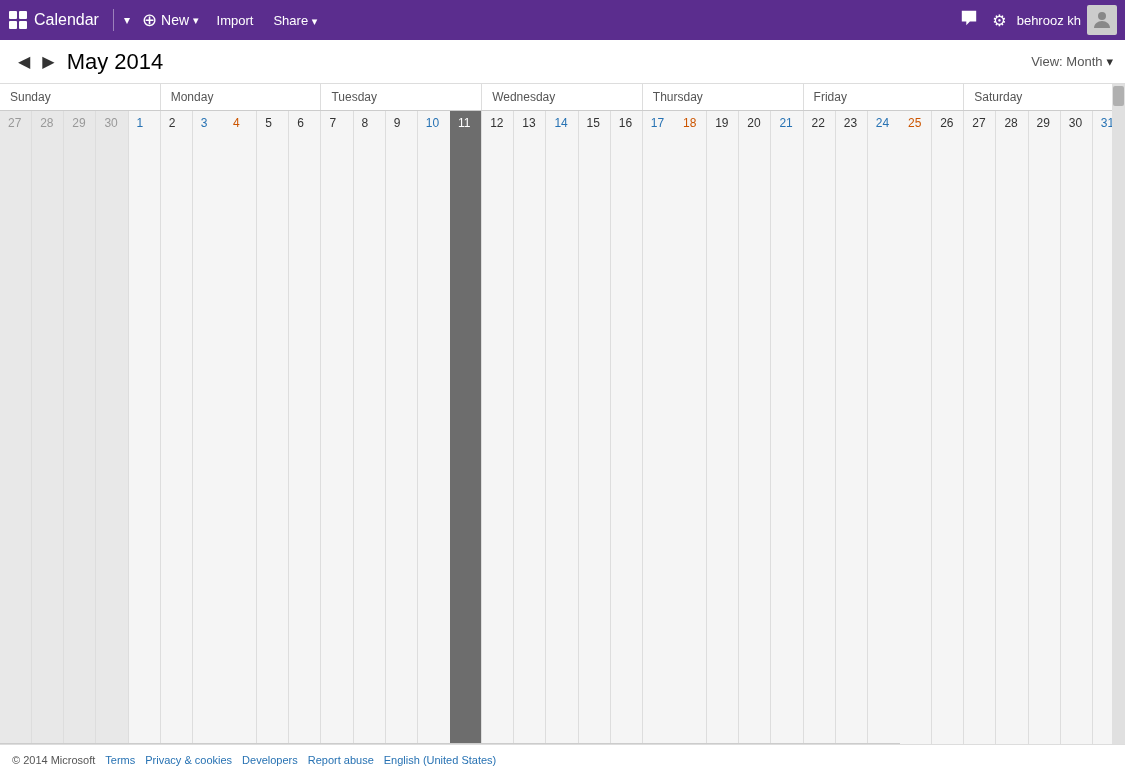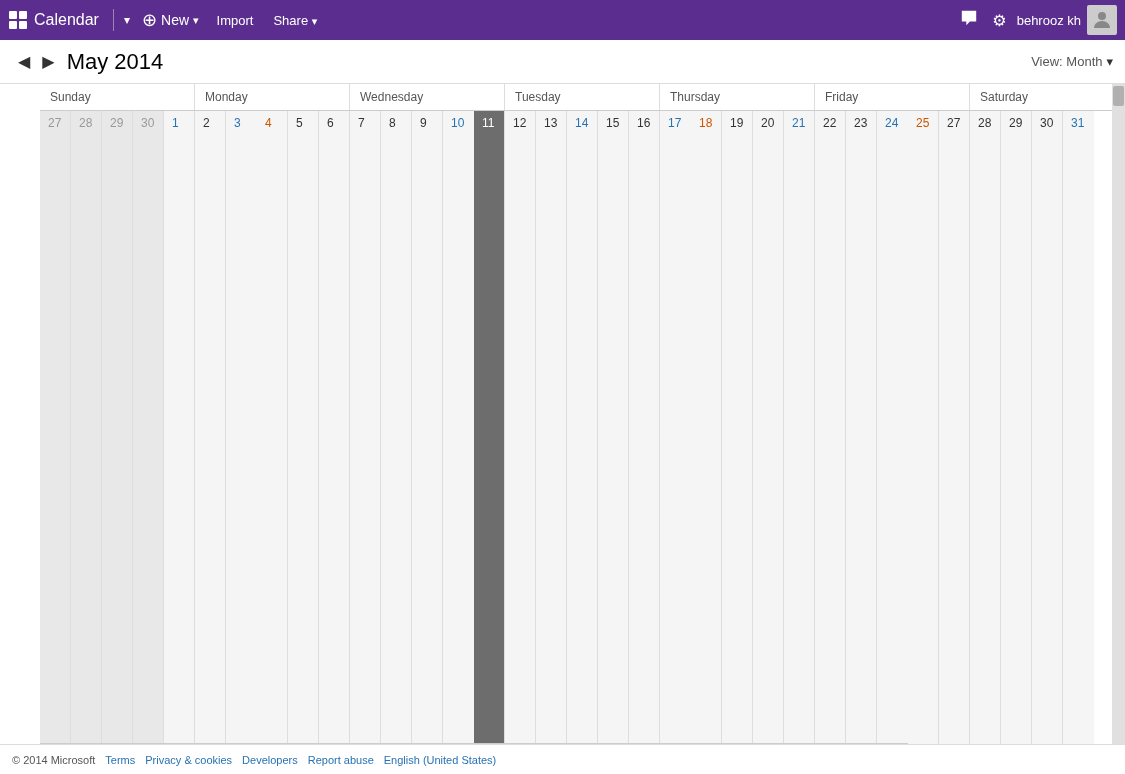--- a/index.html
+++ b/index.html
@@ -59,21 +59,21 @@
     #nav-bar .month-title {
       font-size: 22px; font-weight: 300; color: #000000; margin: 0 6px;
     }
     #nav-bar .view-select {
       margin-left: auto; display: flex; align-items: center; gap: 4px; cursor: pointer; font-size: 13px; color: #333;
     }
     #nav-bar .view-label { font-size: 13px; color: #555; }
 
     
     #calendar {
-      flex: 1; display: flex; flex-direction: column; overflow: hidden; margin-left: 40px;
+      flex: 1; display: flex; flex-direction: column; overflow: hidden;
     }
     #day-headers {
       display: grid; grid-template-columns: repeat(7, 1fr);
       border-bottom: 1px solid #ccc; flex-shrink: 0; background: #fff;
     }
     #day-headers .day-header {
       padding: 6px 10px; font-size: 12px; color: #555; font-weight: 400; border-right: 1px solid #ddd;
     }
     #day-headers .day-header:last-child { border-right: none; }
 
@@ -162,22 +162,22 @@
   <div class="view-select">
     <span class="view-label">View: Month</span>
     <span>▾</span>
   </div>
 </div>
 
 <div id="calendar" style="position:relative;">
   <div id="day-headers">
       <div class="day-header">Sunday</div>
       <div class="day-header">Monday</div>
+      <div class="day-header">Tuesday</div>
       <div class="day-header">Wednesday</div>
-      <div class="day-header">Tuesday</div>
       <div class="day-header">Thursday</div>
       <div class="day-header">Friday</div>
       <div class="day-header">Saturday</div>
     </div>
   <div id="weeks">
       <div class="week-row">
         <div class="day-cell other-month"><span class="day-num other">27</span></div>
         <div class="day-cell other-month"><span class="day-num other">28</span></div>
         <div class="day-cell other-month"><span class="day-num other">29</span></div>
         <div class="day-cell other-month"><span class="day-num other">30</span></div>
@@ -207,20 +207,21 @@
         <div class="day-cell current-month"><span class="day-num sunday">18</span></div>
         <div class="day-cell current-month"><span class="day-num">19</span></div>
         <div class="day-cell current-month"><span class="day-num">20</span></div>
         <div class="day-cell current-month"><span class="day-num may-day">21</span></div>
         <div class="day-cell current-month"><span class="day-num">22</span></div>
         <div class="day-cell current-month"><span class="day-num">23</span></div>
         <div class="day-cell current-month"><span class="day-num saturday">24</span></div>
       </div>
       <div class="week-row">
         <div class="day-cell current-month"><span class="day-num sunday">25</span></div>
+        <div class="day-cell current-month"><span class="day-num">26</span></div>
         <div class="day-cell current-month"><span class="day-num">27</span></div>
         <div class="day-cell current-month"><span class="day-num">28</span></div>
         <div class="day-cell current-month"><span class="day-num">29</span></div>
         <div class="day-cell current-month"><span class="day-num">30</span></div>
         <div class="day-cell current-month"><span class="day-num saturday">31</span></div>
       </div>
     </div>
 
   <div style="position:absolute;right:0;top:0;bottom:0;width:13px;background:#e0e0e0;display:flex;flex-direction:column;align-items:center;">
     <div style="width:11px;height:20px;background:#b0b0b0;margin-top:2px;border-radius:2px;"></div>

